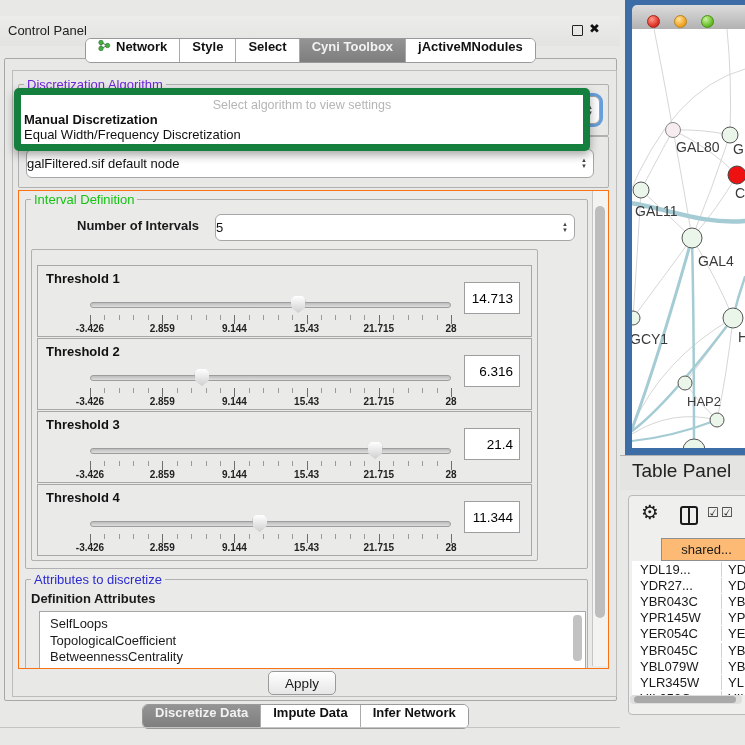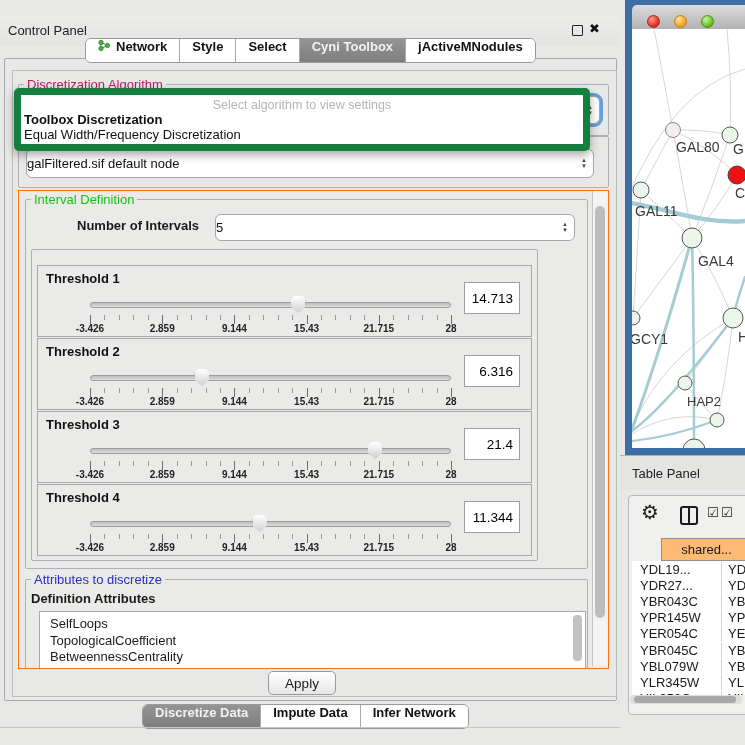--- a/index.html
+++ b/index.html
@@ -21,21 +21,21 @@
         font-size:13px;font-weight:600;align-items:stretch;}
   .seg{display:flex;gap:5px;padding:0 12px;border-right:1px solid #aaa;color:#111;background:#fff;cursor:default;}
   .seg:last-child{border-right:none;}
   .seg.sel{background:linear-gradient(#949494,#7e7e7e);color:#f2f2f2;}
   .topsegs{left:85px;top:38px;}
   .bottomsegs{left:142px;top:703px;}
 
   
   .group{border:1px solid #b0b0b0;border-radius:2px;}
   .gchip{position:absolute;font-size:13px;background:#e8e8e6;padding:0 3px;white-space:nowrap;}
-  .chip-gray{color:#be185d;}
+  .chip-gray{color:#6d28d9;}
   .chip-black{color:#111;}
   .chip-green{color:#15c315;}
   .chip-blue{color:#2a2ad0;}
 
   
   .combo{background:#fff;border:1px solid #a6a6a6;border-radius:6px;display:flex;align-items:center;font-size:13px;}
   .combo .val{flex:1;color:#111;white-space:nowrap;overflow:hidden;}
   .stepper{width:18px;display:flex;flex-direction:column;align-items:center;justify-content:center;line-height:5px;
            font-size:6px;color:#444;gap:1px;}
   .focusring{box-shadow:0 0 0 3px rgba(86,150,216,.9);}
@@ -84,21 +84,21 @@
   .netwin{left:625px;top:0;width:120px;height:455px;background:#3d6da7;}
   .nettitle{left:632px;top:5px;width:113px;height:24px;background:linear-gradient(#dcdcdc,#b2b2b2);
             border-bottom:1px solid #8a8a8a;border-top-left-radius:5px;}
   .light{position:absolute;top:10px;width:13px;height:13px;border-radius:50%;box-sizing:border-box;}
   .l-red{left:15px;background:radial-gradient(circle at 35% 30%,#ff9a8a,#e03a2e 60%,#b01c12);border:1px solid #a82018;}
   .l-yel{left:42px;background:radial-gradient(circle at 35% 30%,#ffe29a,#f2a72e 60%,#cf8a10);border:1px solid #bb8312;}
   .l-grn{left:69px;background:radial-gradient(circle at 35% 30%,#c9f2a0,#6cc22e 60%,#3f9a10);border:1px solid #4a9212;}
   .canvas{left:632px;top:29px;width:113px;height:419px;background:#fff;overflow:hidden;}
 
   .tpbar{left:620px;top:455px;width:125px;height:34px;background:#e4e4e2;border-top:1px solid #b0b0b0;}
-  .tpbar .t{position:absolute;left:12px;top:10px;font-size:13px;color:#222;}
+  .tpbar .t{position:absolute;left:12px;top:4px;font-size:19px;color:#222;}
   .card{left:628px;top:495px;width:130px;height:218px;background:#efefed;border:1px solid #b9b9b9;border-radius:4px;}
   .gear{left:641px;top:500px;font-size:20px;color:#1a1a1a;}
   .spliticon{left:680px;top:506px;width:14px;height:15px;border:2px solid #1a1a1a;border-radius:3px;}
   .spliticon::after{content:"";position:absolute;left:5.5px;top:0;width:2px;height:15px;background:#1a1a1a;}
   .chk{font-size:13px;color:#1a1a1a;top:505px;}
 
   .thead{left:632px;top:538px;height:23px;display:flex;font-size:13px;}
   .th{box-sizing:border-box;border:1px solid #8f8f8f;border-right-width:0;height:23px;display:flex;align-items:center;}
   .th.c1{width:90px;background:#fdba74;justify-content:center;margin-left:29px;}
   .th.c2{width:90px;background:#eef0ef;padding-left:16px;border-right-width:1px;}
@@ -159,21 +159,21 @@
   <div class="abs combo focusring" style="left:26px;top:96px;width:572px;height:26px;">
     <span class="val"></span>
     <span class="stepper">
         <span>▲</span>
         <span>▼</span>
       </span>
   </div>
 
   <div class="abs popup">
     <div class="hint">Select algorithm to view settings</div>
-    <div class="opt b">Toolbox Discretization</div>
+    <div class="opt b">Manual Discretization</div>
     <div class="opt">Equal Width/Frequency Discretization</div>
   </div>
 
   <div class="abs group" style="left:18px;top:136px;width:589px;height:50px;"></div>
   <div class="abs gchip chip-black" style="left:24px;top:129px;z-index:5;">Table Data</div>
   <div class="abs combo" style="left:26px;top:149px;width:566px;height:27px;">
     <span class="val">galFiltered.sif default node</span>
     <span class="stepper">
         <span>▲</span>
         <span>▼</span>

